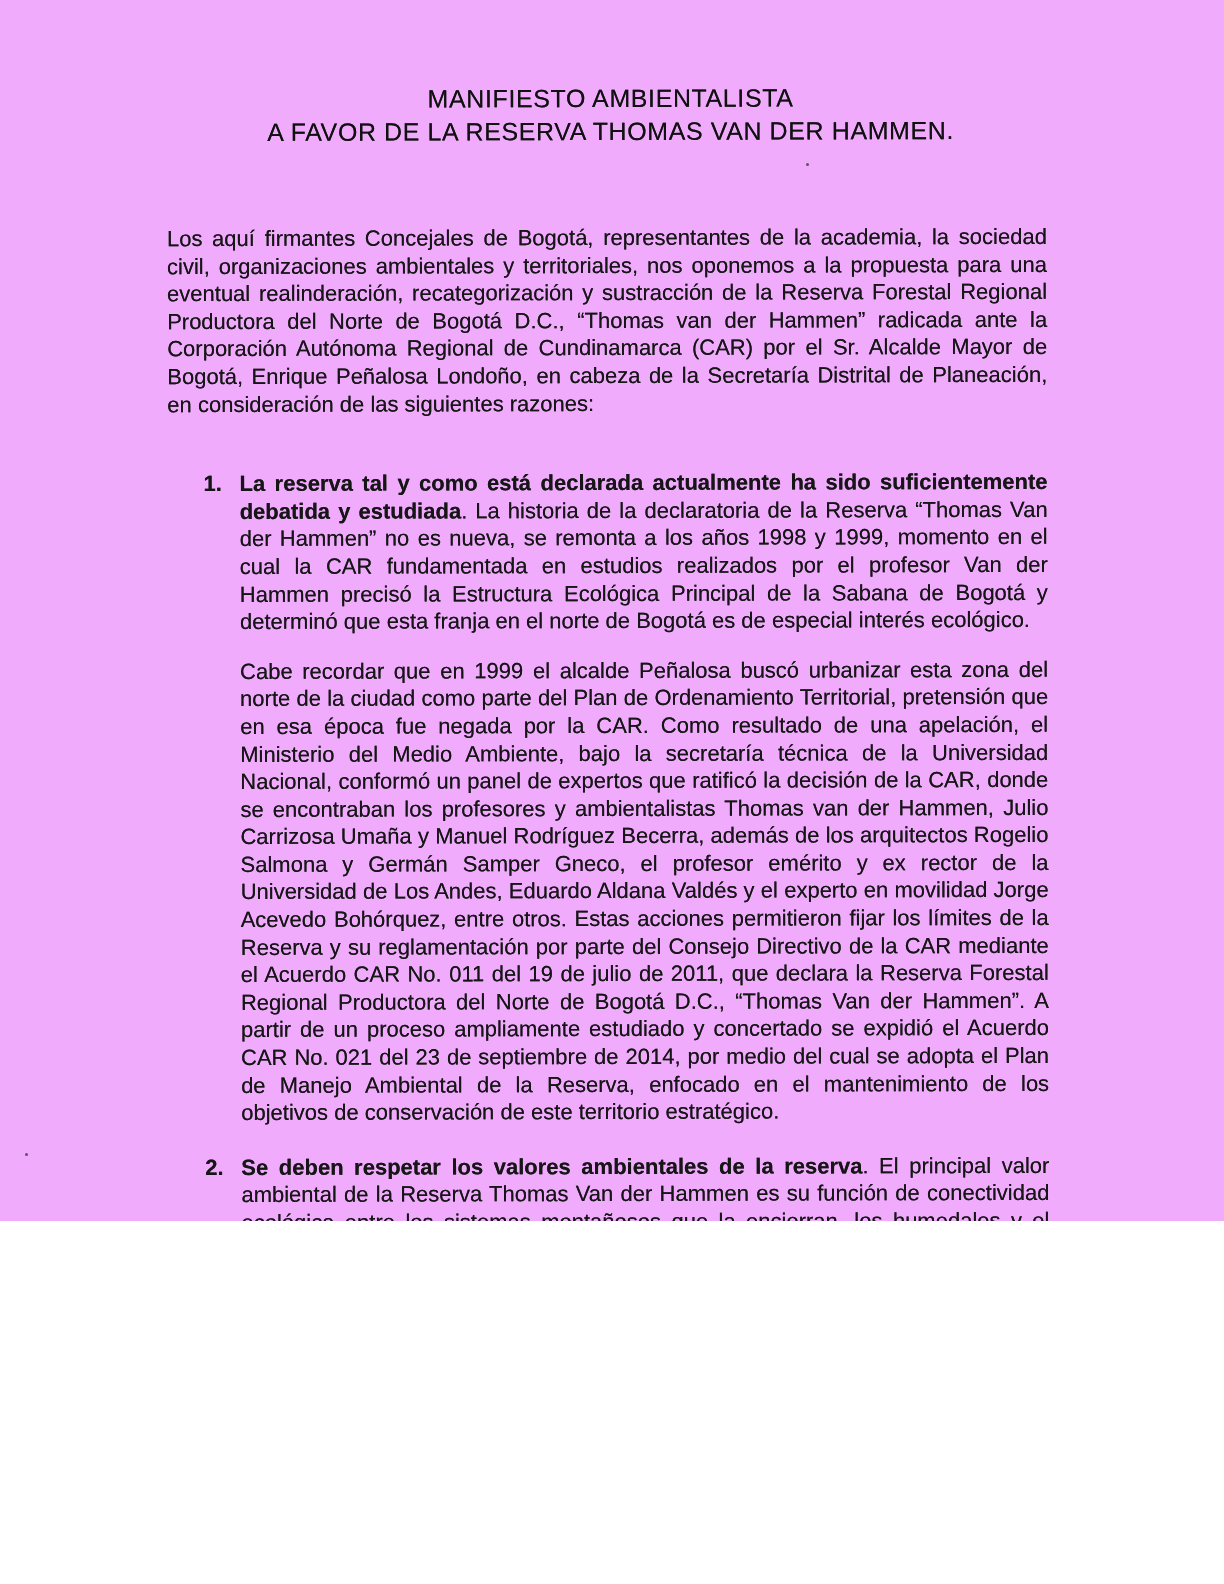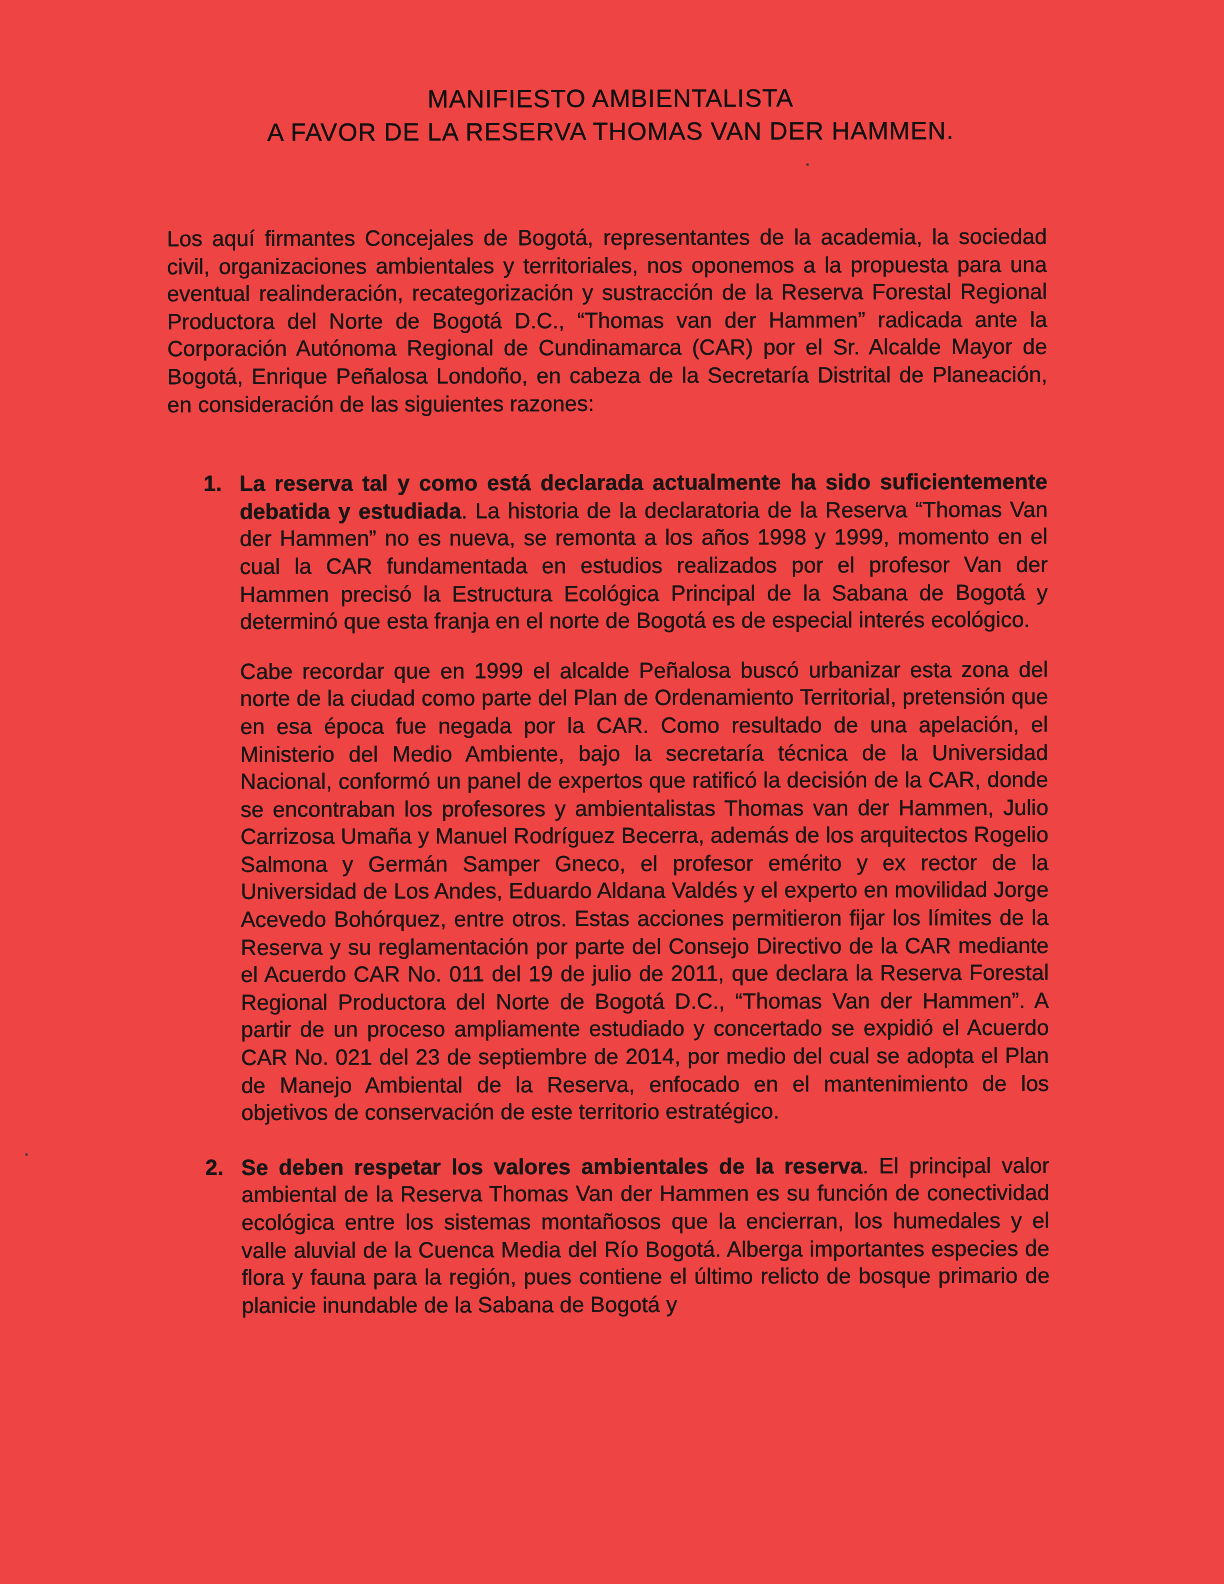--- a/index.html
+++ b/index.html
@@ -9,22 +9,22 @@
   }
   body {
     width: 1224px;
     height: 1584px;
     font-family: "Liberation Sans", sans-serif;
     color: #161616;
   }
   .page {
     position: relative;
     width: 1224px;
-    height: 1584px;
-    background: #ef4444;
+    height: 1221px;
+    background: #f0abfc;
     overflow: hidden;
   }
   .content {
     position: absolute;
     left: 0;
     top: 0;
     width: 1224px;
     transform: rotate(-0.15deg);
     text-shadow: 0 0 0.6px rgba(10,10,10,0.75); 
   }

